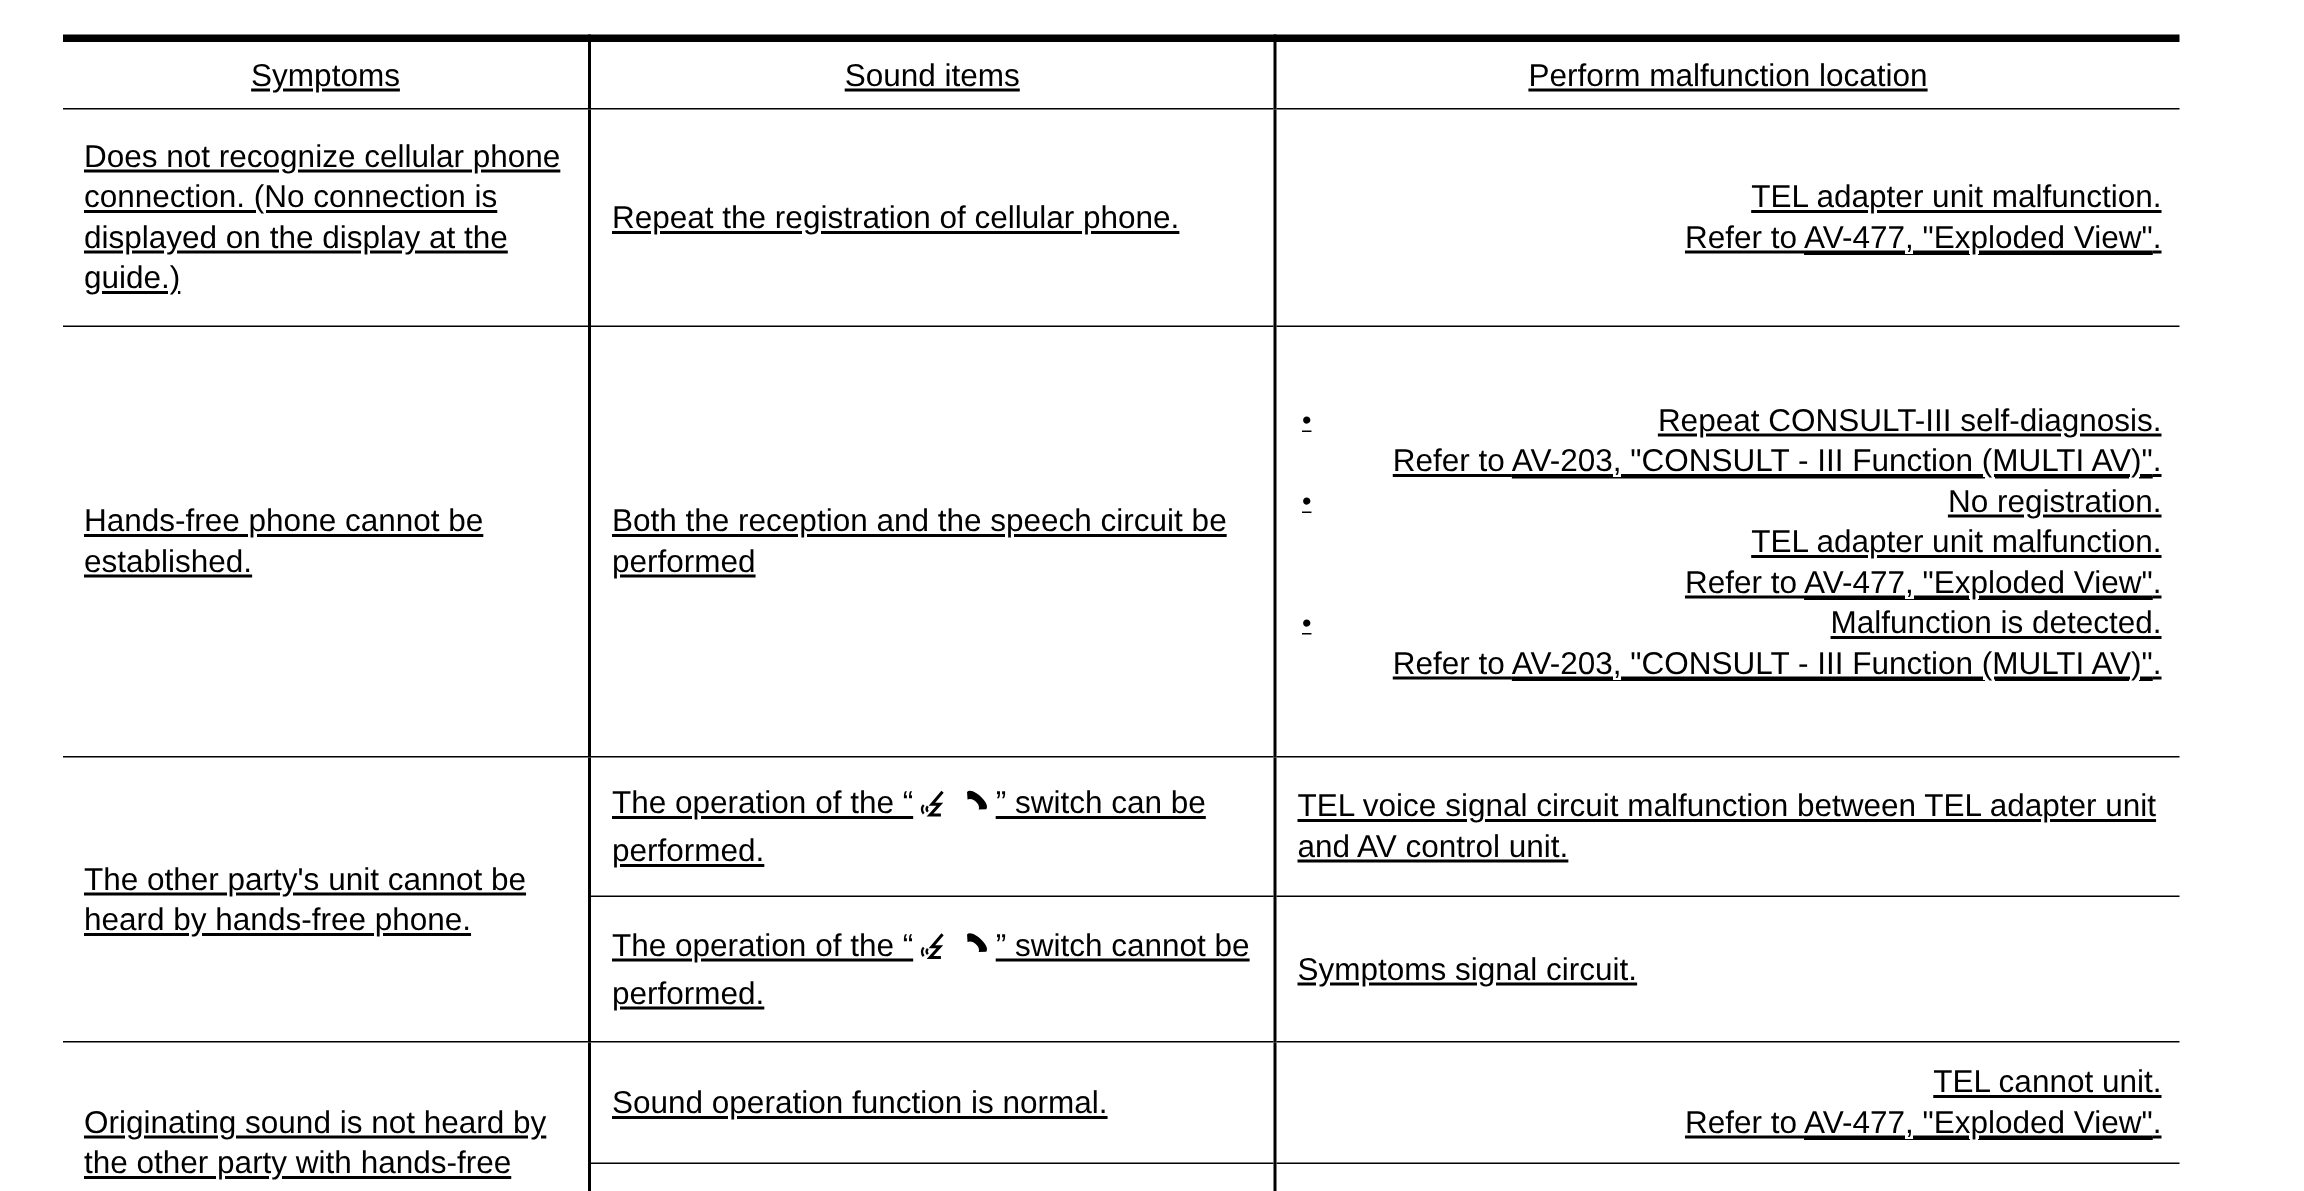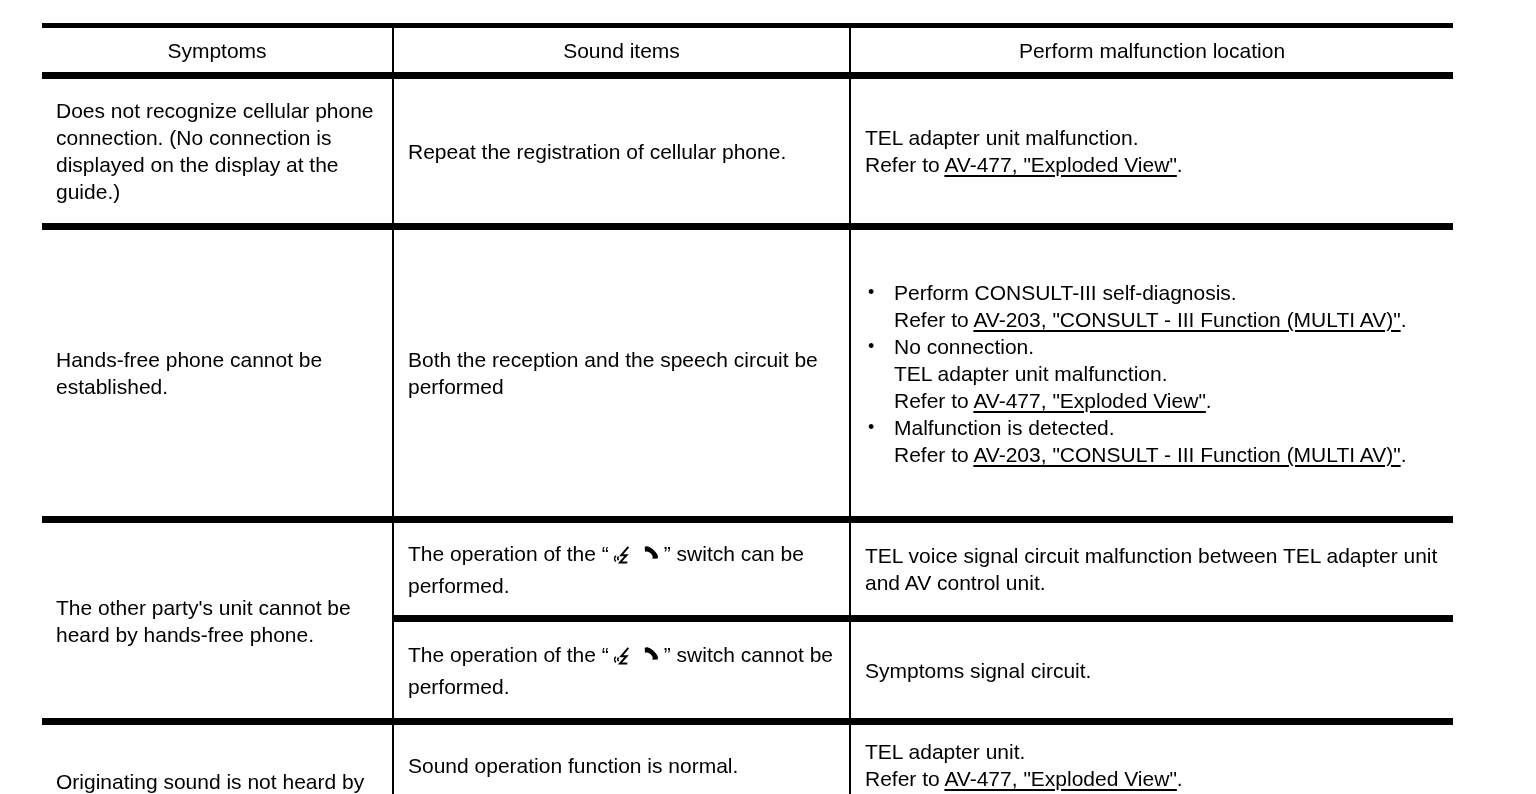--- a/index.html
+++ b/index.html
@@ -26,36 +26,37 @@
     font-size: 21px;
     line-height: 27px;
   }
   th, td {
     border-left: 2px solid #000;
     padding: 8px 12px 8px 14px;
     vertical-align: middle;
     text-align: left;
     font-weight: normal;
     overflow: hidden;
+    text-decoration: underline;
   }
   .first { border-left: none; }
   thead th {
     text-align: center;
     height: 40px;
     padding: 2px 8px;
   }
-  tbody td { border-top: 7px solid #000000; }
+  tbody td { border-top: 1px solid #000000; }
   a.ref-link {
     color: #000;
     text-decoration: underline;
     text-underline-offset: 3px;
     text-decoration-thickness: 2px;
     cursor: pointer;
   }
-  .line { margin: 0; }
+  .line { margin: 0; text-align: right; }
   .bullet-item {
     display: flex;
     align-items: flex-start;
     margin: 0;
   }
   .bullet-marker {
     width: 26px;
     flex: 0 0 26px;
     text-align: left;
     padding-left: 3px;
@@ -105,30 +106,30 @@
         </td>
       </tr>
 
       <tr class="h-r2">
         <td class="first">Hands-free phone cannot be established.</td>
         <td>Both the reception and the speech circuit be performed</td>
         <td>
           <div class="bullet-item">
             <span class="bullet-marker">•</span>
             <div class="bullet-body">
-              <div class="line">Perform CONSULT-III self-diagnosis.</div>
+              <div class="line">Repeat CONSULT-III self-diagnosis.</div>
               <div class="line">
                 <span>Refer to </span><a class="ref-link">AV-203, "CONSULT - III Function (MULTI AV)"</a><span>.</span>
               </div>
             </div>
           </div>
           <div class="bullet-item">
             <span class="bullet-marker">•</span>
             <div class="bullet-body">
-              <div class="line">No connection.</div>
+              <div class="line">No registration.</div>
               <div class="line">TEL adapter unit malfunction.</div>
               <div class="line">
                 <span>Refer to </span><a class="ref-link">AV-477, "Exploded View"</a><span>.</span>
               </div>
             </div>
           </div>
           <div class="bullet-item">
             <span class="bullet-marker">•</span>
             <div class="bullet-body">
               <div class="line">Malfunction is detected.</div>
@@ -168,21 +169,21 @@
                 </g>
               </svg></span><span>” switch cannot be performed.</span>
         </td>
         <td>Symptoms signal circuit.</td>
       </tr>
 
       <tr class="h-r4a">
         <td class="first" rowspan="2">Originating sound is not heard by the other party with hands-free phone communication.</td>
         <td>Sound operation function is normal.</td>
         <td>
-          <div class="line">TEL adapter unit.</div>
+          <div class="line">TEL cannot unit.</div>
           <div class="line">
             <span>Refer to </span><a class="ref-link">AV-477, "Exploded View"</a><span>.</span>
           </div>
         </td>
       </tr>
 
       <tr class="h-r4b">
         <td>Sound operation function does not work.</td>
         <td>
           

